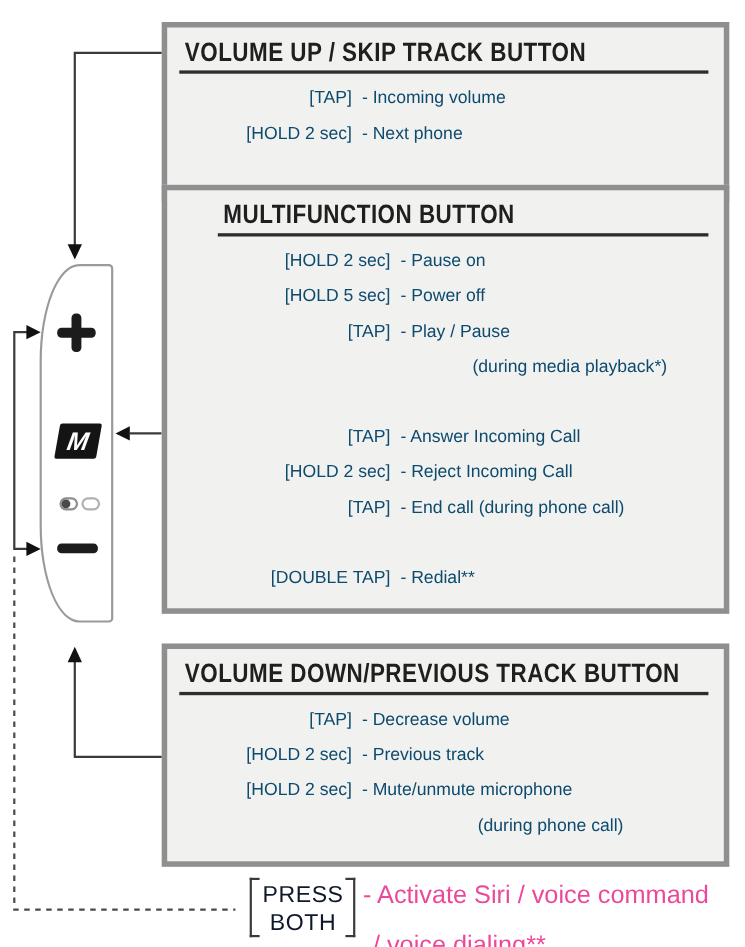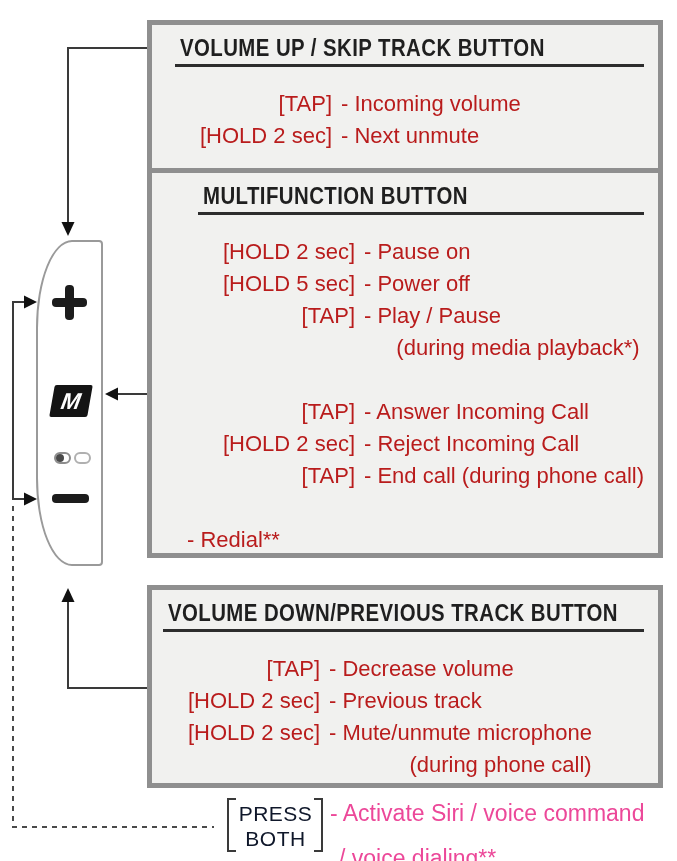--- a/index.html
+++ b/index.html
@@ -7,30 +7,30 @@
     position:relative; width:677px; height:861px; overflow:hidden;
     font-family:"Liberation Sans","DejaVu Sans",sans-serif; background:#ffffff;
   }
   .connectors { position:absolute; left:0; top:0; width:677px; height:861px; }
 
   
   .panel {
     position:absolute; left:147px; width:516px; box-sizing:border-box;
     background:#f1f1ef; border:5px solid #8f8f8f;
   }
-  .panel-1 { top:20px;  height:163px;padding-left:12px; }
+  .panel-1 { top:20px;  height:163px; }
   .panel-2 { top:168px; height:390px;padding-left:35px; }
   .panel-3 { top:585px; height:203px; }
   .title { margin:7px 12px 0 16px; height:32px; line-height:32px; color:#1f1f1f; white-space:nowrap; }
   .title .t {
     display:inline-block; transform:scaleX(0.85); transform-origin:0 50%;
     font-weight:bold; font-size:24px; letter-spacing:0.5px; white-space:nowrap;
   }
   .rule { height:3px; background:#2d2d2d; margin:0 14px 0 11px; }
-  .rows { padding-top:7px; font-size:22px; color:#b91c1c;margin-top:14px; }
+  .rows { padding-top:7px; font-size:16px; color:#0c4a6e; }
   .row { display:grid; grid-template-columns:168px 1fr; column-gap:9px; line-height:32px; min-height:32px; }
   .row .lbl { text-align:right; white-space:nowrap; }
   .row .desc { white-space:nowrap; }
   .row.cont .desc { padding-left:14px;text-align:center; }
   .row.spacer { height:32px; }
 
   
   .device {
     position:absolute; left:36px; top:240px; width:67px; height:326px; box-sizing:border-box;
     border:2px solid #9a9a9a; border-radius:36px 4px 4px 36px / 88px 4px 4px 88px; background:#ffffff;
@@ -98,21 +98,21 @@
   <section class="panel panel-1">
     <h2 class="title"><span class="t">VOLUME UP / SKIP TRACK BUTTON</span></h2>
     <div class="rule"></div>
     <div class="rows">
         <div class="row">
           <span class="lbl">[TAP]</span>
           <span class="desc">- Incoming volume</span>
         </div>
         <div class="row">
           <span class="lbl">[HOLD 2 sec]</span>
-          <span class="desc">- Next unmute</span>
+          <span class="desc">- Next phone</span>
         </div>
       </div>
   </section>
 
   <section class="panel panel-2">
     <h2 class="title"><span class="t">MULTIFUNCTION BUTTON</span></h2>
     <div class="rule"></div>
     <div class="rows">
         <div class="row">
           <span class="lbl">[HOLD 2 sec]</span>
@@ -138,20 +138,21 @@
         <div class="row">
           <span class="lbl">[HOLD 2 sec]</span>
           <span class="desc">- Reject Incoming Call</span>
         </div>
         <div class="row">
           <span class="lbl">[TAP]</span>
           <span class="desc">- End call (during phone call)</span>
         </div>
         <div class="row spacer"></div>
         <div class="row">
+          <span class="lbl">[DOUBLE TAP]</span>
           <span class="desc">- Redial**</span>
         </div>
       </div>
   </section>
 
   <section class="panel panel-3">
     <h2 class="title"><span class="t">VOLUME DOWN/PREVIOUS TRACK BUTTON</span></h2>
     <div class="rule"></div>
     <div class="rows">
         <div class="row">

